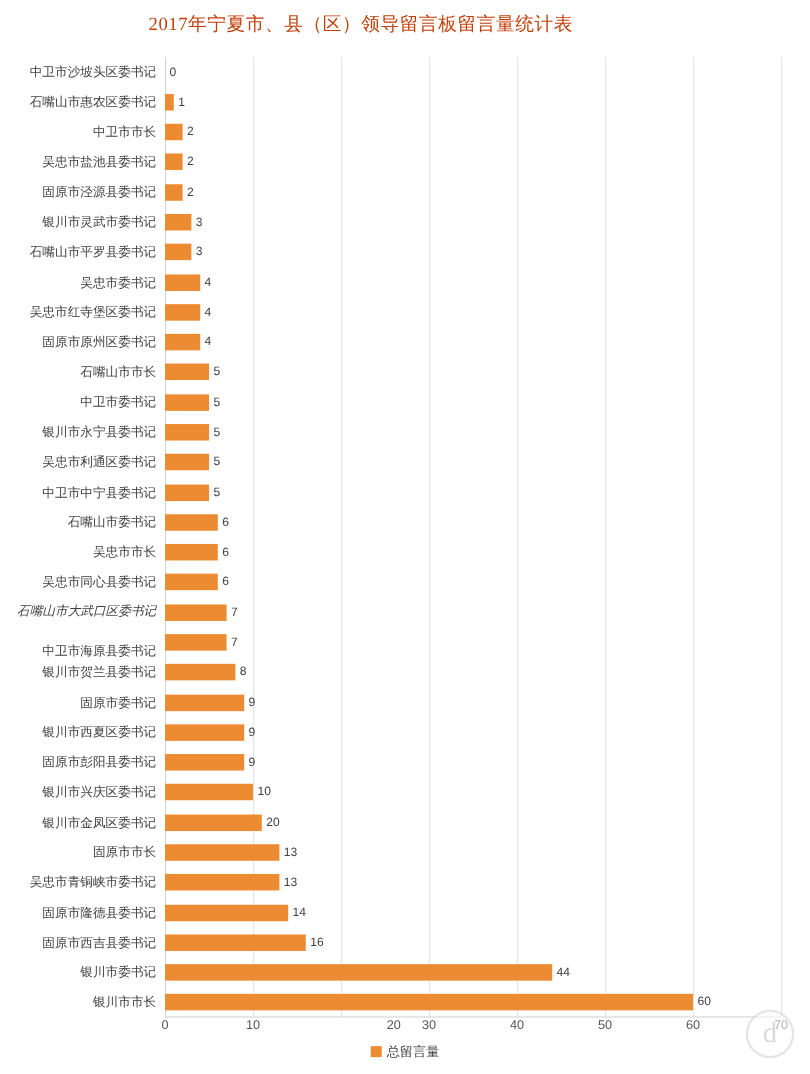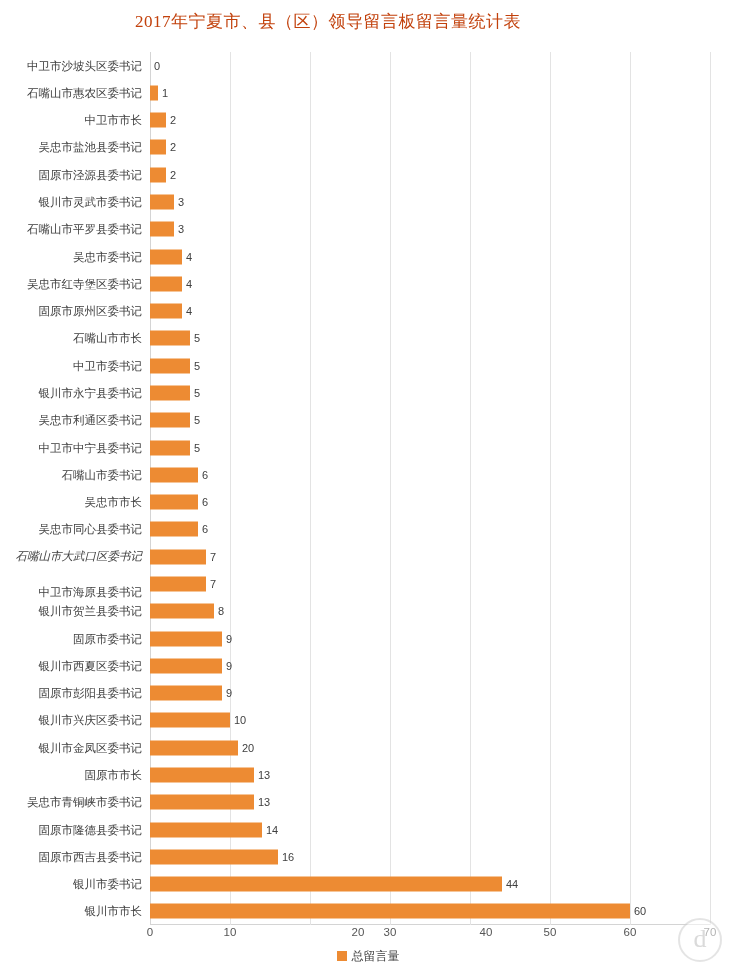--- a/index.html
+++ b/index.html
@@ -271,21 +271,21 @@
       <div class="bar-value" style="left: 356px; top: 832.078px;">44</div>
       <div class="bar" style="left: 0px; top: 859.359px; width: 480px; background: rgb(237, 139, 51);"></div>
       <div class="bar-value" style="left: 484px; top: 859.359px;">60</div>
     </div>
 
   <div class="x-ticks">
       <div class="x-tick" style="left: 0px;">0</div>
       <div class="x-tick" style="left: 80px;">10</div>
       <div class="x-tick" style="left: 160px; margin-left: 48px;">20</div>
       <div class="x-tick" style="left: 240px;">30</div>
-      <div class="x-tick" style="left: 336px;">40</div>
+      <div class="x-tick" style="left: 320px;">40</div>
       <div class="x-tick" style="left: 400px;">50</div>
       <div class="x-tick" style="left: 480px;">60</div>
       <div class="x-tick" style="left: 560px;">70</div>
     </div>
 
   <div class="legend">
     <span class="legend-swatch"></span><span class="legend-label">总留言量</span>
   </div>
 
   <div class="watermark">

